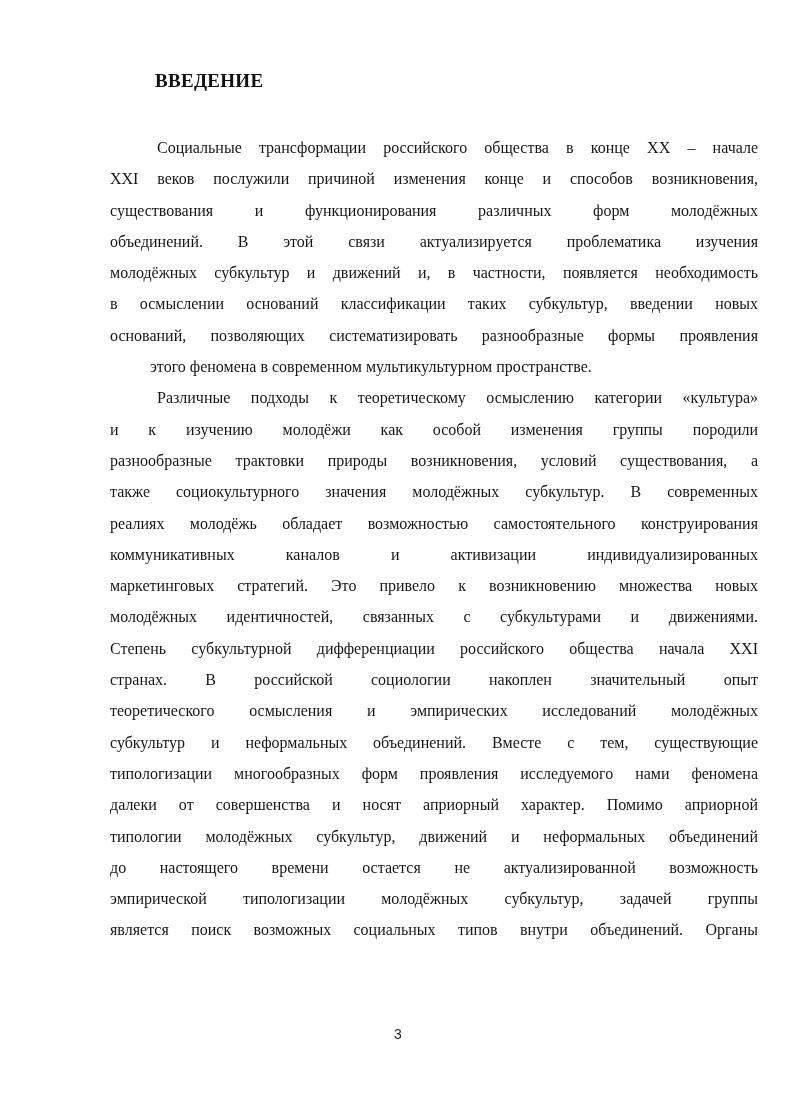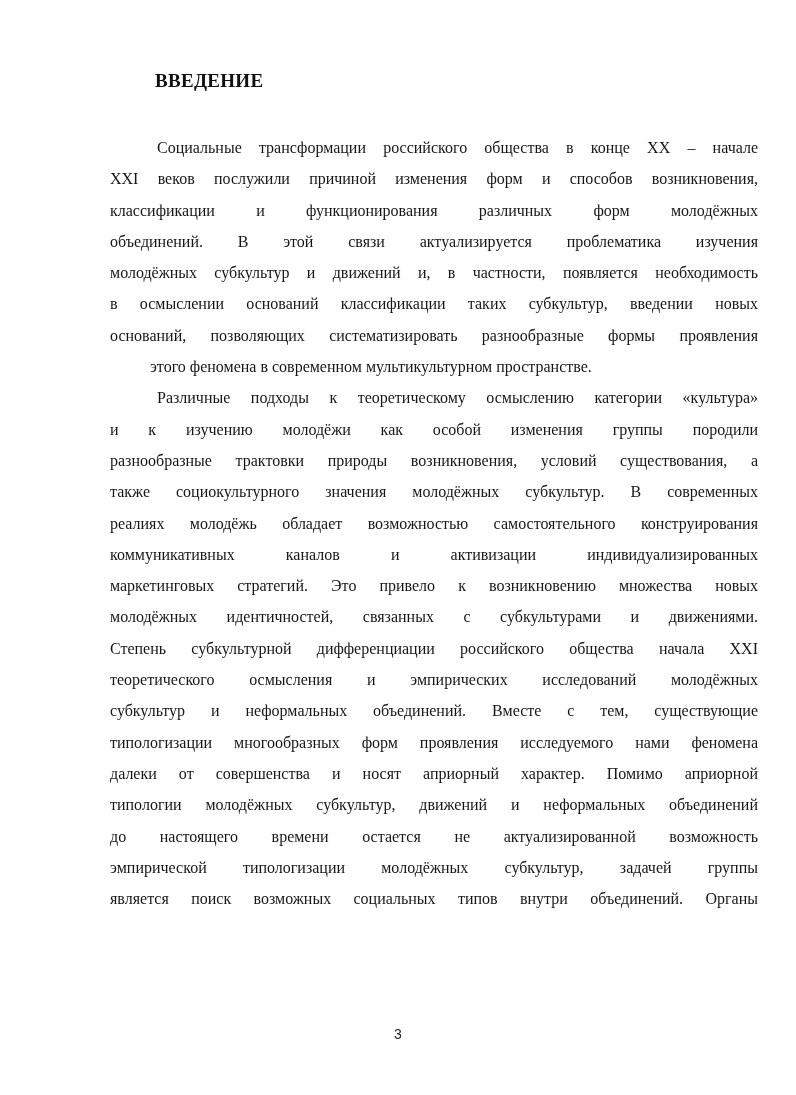--- a/index.html
+++ b/index.html
@@ -24,36 +24,37 @@
   }
 </style>
 </head>
 <body>
 
 <div class="page">
   <div class="heading">ВВЕДЕНИЕ</div>
 
   <div class="body">
     <div class="line indent">Социальные трансформации российского общества в конце XX – начале</div>
-    <div class="line">XXI веков послужили причиной изменения форм и способов возникновения,</div>
-    <div class="line">классификации и функционирования различных форм молодёжных</div>
+    <div class="line">XXI веков послужили причиной изменения конце и способов возникновения,</div>
+    <div class="line">существования и функционирования различных форм молодёжных</div>
     <div class="line">объединений. В этой связи актуализируется проблематика изучения</div>
     <div class="line">молодёжных субкультур и движений и, в частности, появляется необходимость</div>
     <div class="line">в осмыслении оснований классификации таких субкультур, введении новых</div>
     <div class="line">оснований, позволяющих систематизировать разнообразные формы проявления</div>
     <div class="line last">этого феномена в современном мультикультурном пространстве.</div>
     <div class="line indent">Различные подходы к теоретическому осмыслению категории «культура»</div>
     <div class="line">и к изучению молодёжи как особой изменения группы породили</div>
     <div class="line">разнообразные трактовки природы возникновения, условий существования, а</div>
     <div class="line">также социокультурного значения молодёжных субкультур. В современных</div>
     <div class="line">реалиях молодёжь обладает возможностью самостоятельного конструирования</div>
     <div class="line">коммуникативных каналов и активизации индивидуализированных</div>
     <div class="line">маркетинговых стратегий. Это привело к возникновению множества новых</div>
     <div class="line">молодёжных идентичностей, связанных с субкультурами и движениями.</div>
     <div class="line">Степень субкультурной дифференциации российского общества начала XXI</div>
+    <div class="line">странах. В российской социологии накоплен значительный опыт</div>
     <div class="line">теоретического осмысления и эмпирических исследований молодёжных</div>
     <div class="line">субкультур и неформальных объединений. Вместе с тем, существующие</div>
     <div class="line">типологизации многообразных форм проявления исследуемого нами феномена</div>
     <div class="line">далеки от совершенства и носят априорный характер. Помимо априорной</div>
     <div class="line">типологии молодёжных субкультур, движений и неформальных объединений</div>
     <div class="line">до настоящего времени остается не актуализированной возможность</div>
     <div class="line">эмпирической типологизации молодёжных субкультур, задачей группы</div>
     <div class="line">является поиск возможных социальных типов внутри объединений. Органы</div>
   </div>
 

